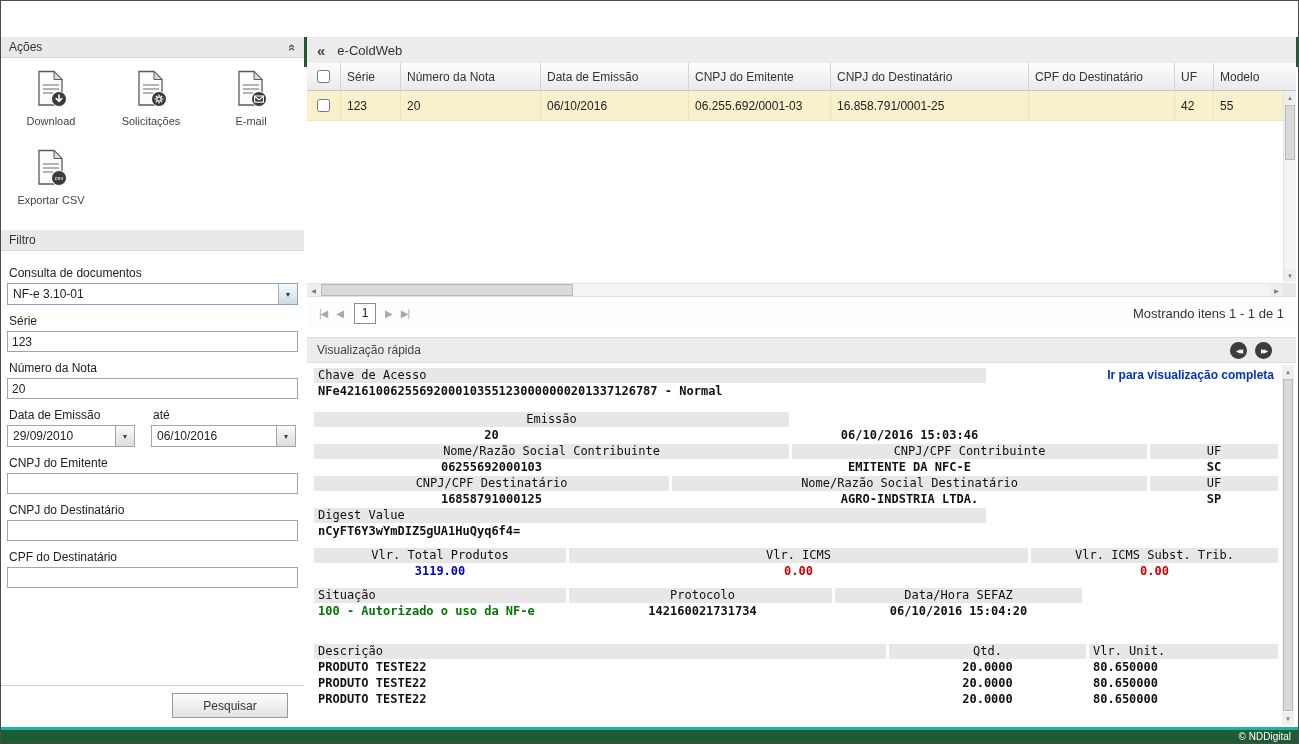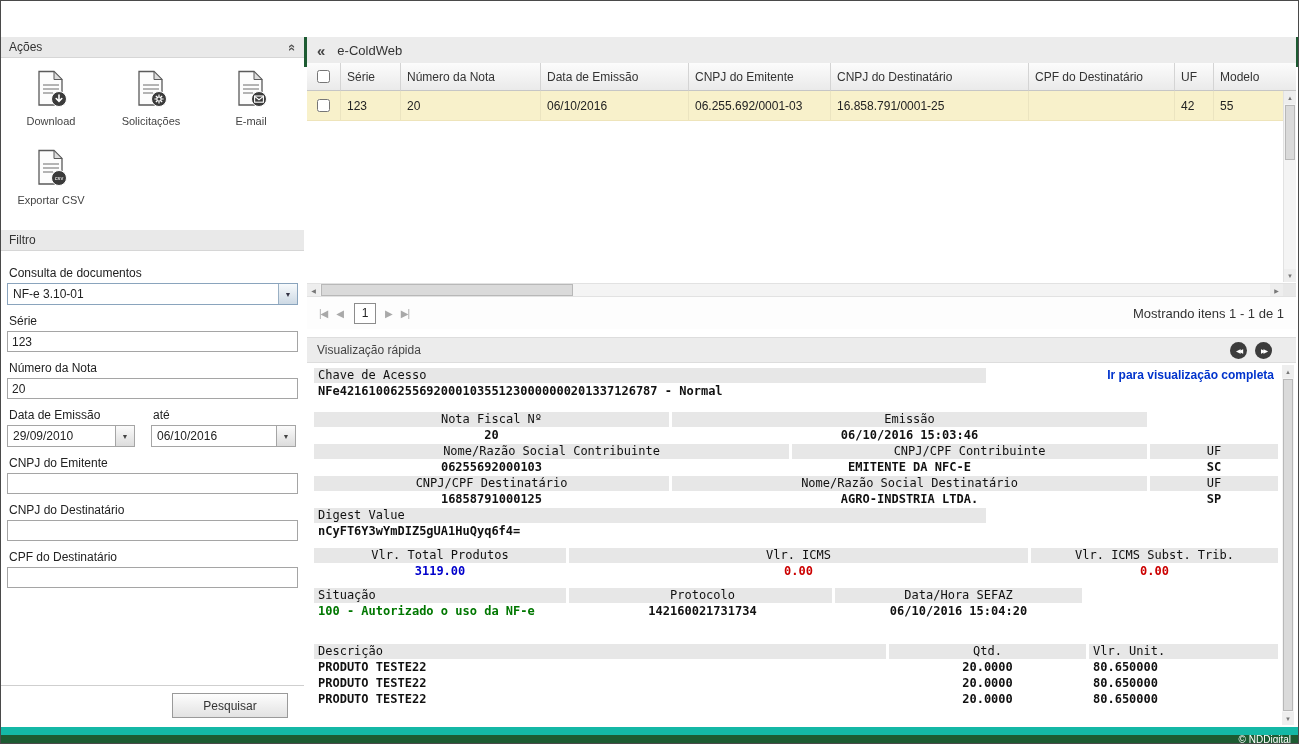--- a/index.html
+++ b/index.html
@@ -93,21 +93,21 @@
   .tc { text-align:center; } .tr { text-align:left; }
   .b { font-weight:bold; }
   .blue { color:#0000cc; } .red { color:#cc0000; } .green { color:#007700; }
   .qspace-s { height:8px; } .qspace-m { height:12px; } .qspace-l { height:24px; }
   .qv-linkwrap { display:flex; justify-content:flex-end; }
   .qv-link { font-family:"Liberation Sans",sans-serif; font-size:12px; font-weight:bold; color:#0033cc; text-decoration:none; cursor:pointer; }
   .qv-sb { position:absolute; top:2px; right:2px; bottom:2px; width:12px; background:#f4f4f4; }
   .qv-thumb { position:absolute; top:14px; left:1px; right:1px; bottom:14px; background:#dadada; border:1px solid #b8b8b8; cursor:pointer; }
 
   
-  .footer { position:absolute; left:0; right:0; bottom:0; height:16px; background:#1d5b32; border-top:8px solid #14b8a6; color:#fff; font-size:10px; display:flex; align-items:center; justify-content:flex-end; padding:0 7px; }
+  .footer { position:absolute; left:0; right:0; bottom:0; height:16px; background:#1d5b32; border-top:3px solid #14b8a6; color:#fff; font-size:10px; display:flex; align-items:center; justify-content:flex-end; padding:0 7px; }
 
   input[type="checkbox"] { width:13px; height:13px; cursor:pointer; }
 </style>
 </head>
 <body>
 
 <div class="app">
 
   <header class="topbar">
     <span class="logo">
@@ -324,21 +324,20 @@
               <a class="qv-link">Ir para visualização completa</a>
             </span>
         </div>
         <div class="qrow">
           <span class="qc b">NFe42161006255692000103551230000000201337126787 - Normal</span>
         </div>
 
         <div class="qspace-m"></div>
 
         <div class="qrow">
-          <span class="qc lab w355 tc">Nota Fiscal Nº</span>
           <span class="qc lab w475 tc">Emissão</span>
           <span class="qc fx"></span>
         </div>
         <div class="qrow">
           <span class="qc w355 tc b">20</span>
           <span class="qc w475 tc b">06/10/2016 15:03:46</span>
           <span class="qc fx"></span>
         </div>
 
         <div class="qrow">

